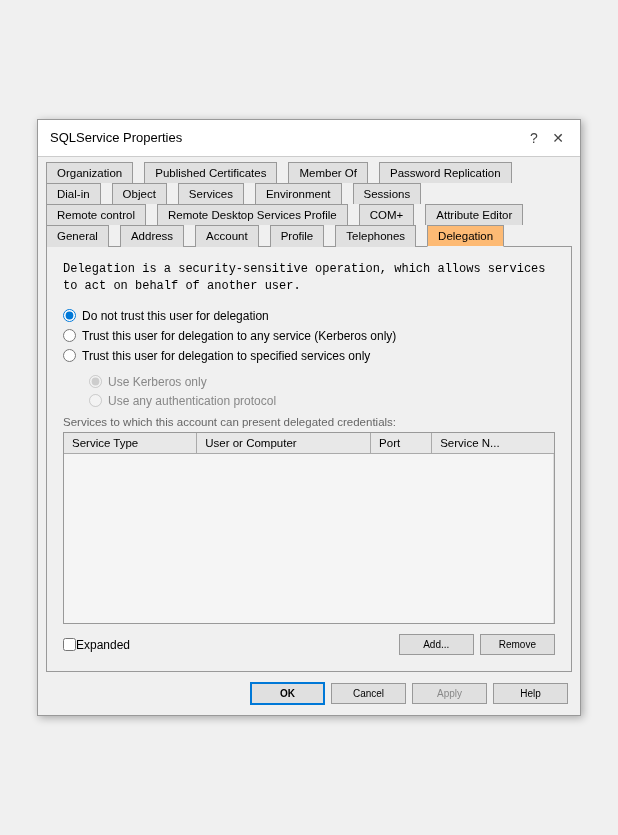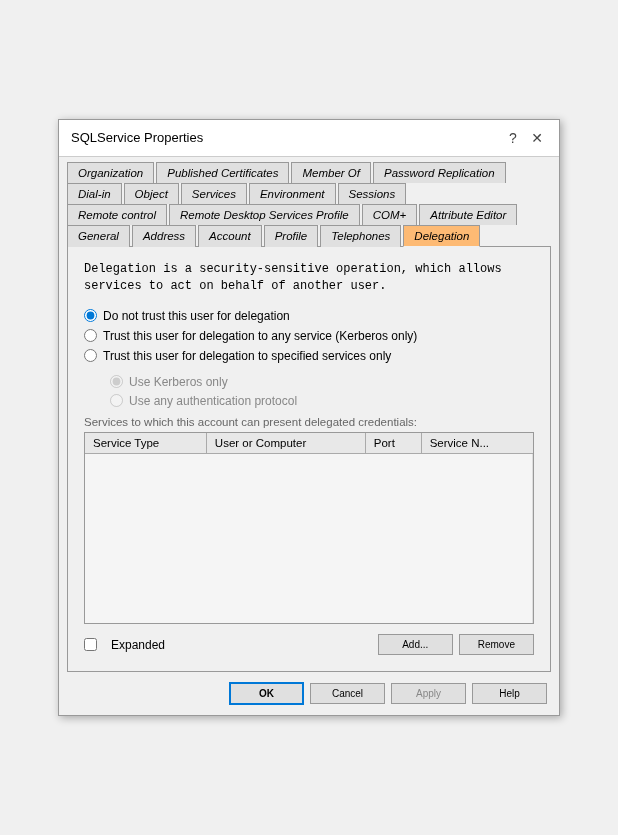--- a/index.html
+++ b/index.html
@@ -6,21 +6,21 @@
     body {
       font-family: 'Segoe UI', Tahoma, sans-serif;
       font-size: 12px;
       background: #f0f0f0;
       display: flex;
       justify-content: center;
       align-items: center;
       min-height: 100vh;
     }
     .dialog {
-      width: 502px;
+      width: 544px;
       background: #f0f0f0;
       border: 1px solid #999;
       box-shadow: 2px 2px 8px rgba(0,0,0,0.3);
     }
     .title-bar {
       background: #fff;
       padding: 8px 12px;
       display: flex;
       align-items: center;
       justify-content: space-between;
@@ -49,22 +49,21 @@
       justify-content: center;
       padding: 0;
     }
     .tabs-area {
       background: #f0f0f0;
       padding: 4px 8px 0 8px;
     }
     .tab-row {
       display: flex;
       flex-wrap: wrap;
-      gap: 0;
-      font-style: italic;
+      gap: 9px;
     }
     .tab {
       padding: 4px 10px;
       border: 1px solid #999;
       border-bottom: none;
       background: #e0e0e0;
       cursor: pointer;
       font-size: 11.5px;
       color: #000;
       margin-right: 2px;
@@ -161,21 +160,21 @@
     }
     .bottom-controls {
       display: flex;
       align-items: center;
       justify-content: space-between;
       margin-top: 6px;
     }
     .checkbox-item {
       display: flex;
       align-items: center;
-      gap: 14px;
+      gap: 0;
       font-size: 12px;
     }
     .checkbox-item input[type="checkbox"] {
       margin: 0;
     }
     .button-group {
       display: flex;
       gap: 6px;
     }
     .btn {

